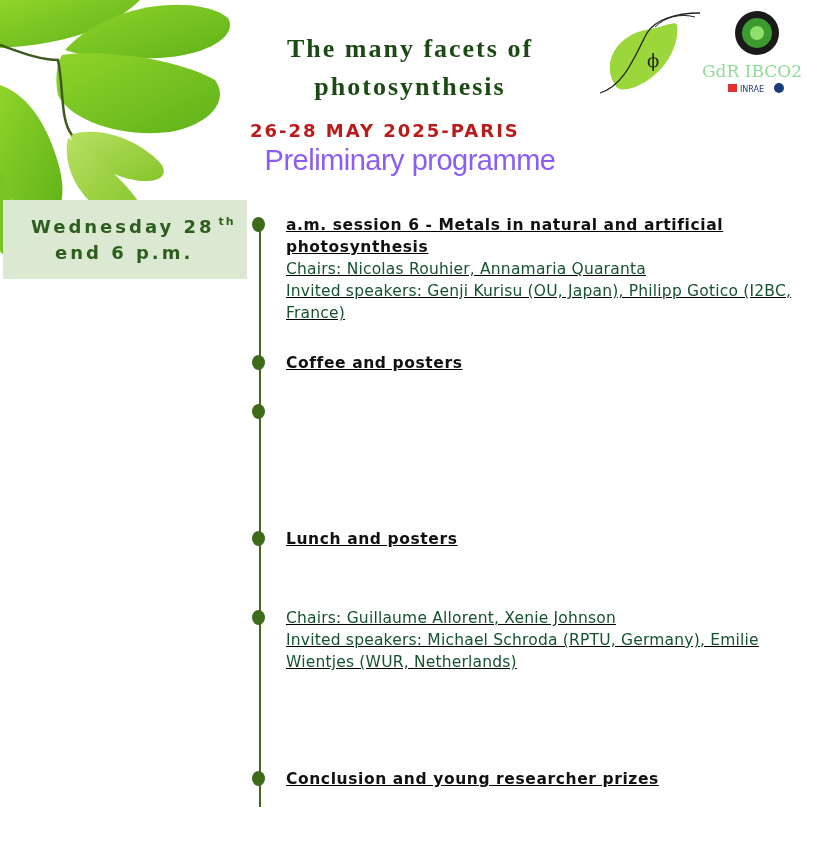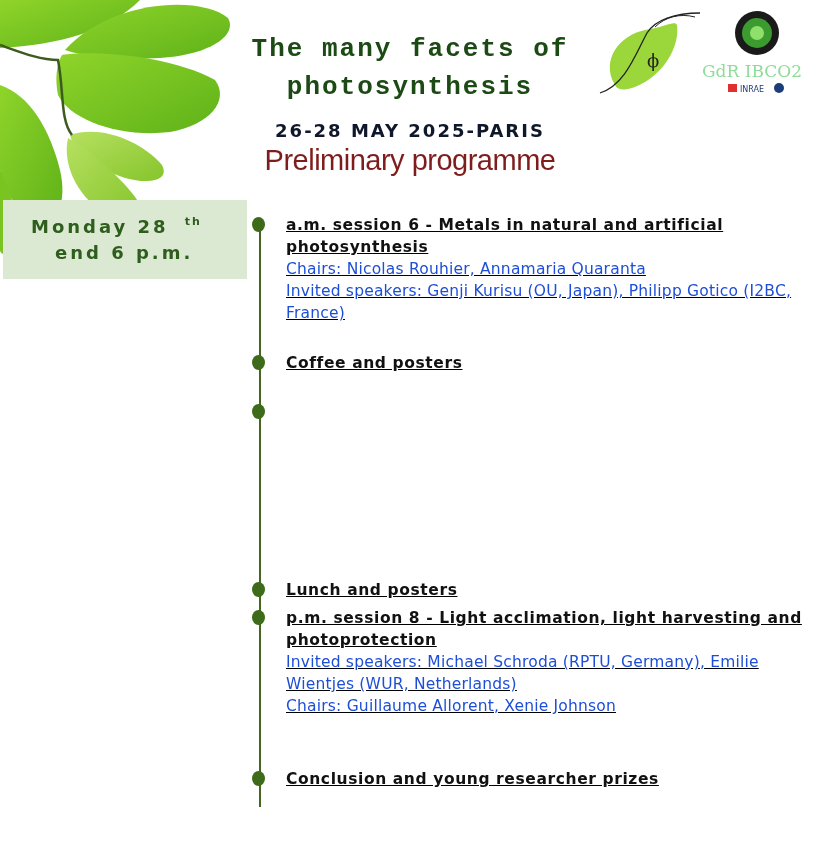--- a/index.html
+++ b/index.html
@@ -5,59 +5,59 @@
     html, body { margin: 0; padding: 0; }
     body {
       width: 825px; height: 848px; position: relative; overflow: hidden;
       background: #ffffff;
       font-family: "DejaVu Sans", sans-serif;
     }
     .leaves { position: absolute; left: 0; top: 0; width: 240px; height: 260px; }
     .title {
       position: absolute; left: 250px; top: 30px; width: 320px;
       text-align: center; color: #1c4a14; font-weight: bold;
-      font-family: Liberation Mono, monospace; font-size: 26px;
+      font-family: Liberation Serif, serif; font-size: 26px;
       letter-spacing: 2px; line-height: 38px;
     }
     .dates {
-      position: absolute; left: 250px; top: 120px; width: 320px; text-align: center;
-      color: #0f172a; font-weight: bold; font-size: 18px; letter-spacing: 2px;
+      position: absolute; left: 250px; top: 120px; width: 320px; 
+      color: #b91c1c; font-weight: bold; font-size: 18px; letter-spacing: 2px;
     }
     .subtitle {
       position: absolute; left: 250px; top: 144px; width: 320px; text-align: center;
-      color: #7f1d1d; font-family: "Liberation Sans", sans-serif; font-size: 29px;
+      color: #8b5cf6; font-family: "Liberation Sans", sans-serif; font-size: 29px;
       letter-spacing: -0.5px;
     }
     .logos { position: absolute; left: 595px; top: 5px; width: 230px; height: 100px; }
     .daybox {
       position: absolute; left: 3px; top: 200px; width: 244px; height: 79px;
       background: #dce9d2;
     }
     .daybox .line1, .daybox .line2 {
       position: absolute; color: #2e5e1e; font-weight: bold; font-size: 18px;
       letter-spacing: 3px; white-space: nowrap;
     }
     .daybox .line1 { left: 28px; top: 15px; }
-    .daybox .line1 sup { font-size: 11px; letter-spacing: 2px; vertical-align: 8px; margin-left: 16px; }
+    .daybox .line1 sup { font-size: 11px; letter-spacing: 2px; vertical-align: 8px; margin-left: 4px; }
     .daybox .line2 { left: 52px; top: 42px; }
     .timeline-line {
       position: absolute; left: 259px; top: 222px; width: 2px; height: 585px;
       background: #44661f;
     }
     .entry { position: absolute; left: 286px; width: 530px; text-decoration: underline; }
     .dot {
       position: absolute; left: -34px; top: 3px; width: 13px; height: 15px;
       background: #3d6b1a; border-radius: 50%;
     }
     .entry .head {
       font-family: "DejaVu Sans", sans-serif; font-weight: bold; font-size: 15.5px;
       color: #111111; line-height: 22px; letter-spacing: 0.6px;
     }
     .entry .body {
-      font-family: "DejaVu Sans", sans-serif; font-size: 15.5px; color: #1d4ed8;
+      font-family: "DejaVu Sans", sans-serif; font-size: 15.5px; color: #14532d;
       line-height: 22px; letter-spacing: 0.2px;
     }
   </style>
 </head>
 <body>
 
 <svg class="leaves" viewBox="0 0 240 260">
   <defs>
     <linearGradient id="lg1" x1="0" y1="0" x2="1" y2="1">
       <stop offset="0" stop-color="#8fd42a"></stop>
@@ -97,21 +97,21 @@
     <circle cx="162" cy="28" r="15" fill="#3c9b2f"></circle>
     <circle cx="162" cy="28" r="7" fill="#8ee06a"></circle>
     <text x="107" y="72" font-size="17" font-family="DejaVu Serif, serif" fill="#8fdc9a">GdR IBCO2</text>
     <rect x="133" y="79" width="9" height="8" fill="#e03030"></rect>
     <text x="145" y="87" font-size="8" font-family="DejaVu Sans, sans-serif" fill="#1d3c7a">INRAE</text>
     <circle cx="184" cy="83" r="5" fill="#1d3c7a"></circle>
   </g>
 </svg>
 
 <div class="daybox">
-  <div class="line1"><span>Monday 28</span><sup>th</sup></div>
+  <div class="line1"><span>Wednesday 28</span><sup>th</sup></div>
   <div class="line2">end 6 p.m.</div>
 </div>
 
 <div class="timeline-line"></div>
 
 <div class="entry" style="top:214px">
   <div class="dot"></div>
   <div class="head">a.m. session 6 - Metals in natural and artificial photosynthesis</div>
   <div class="body">Chairs: Nicolas Rouhier, Annamaria Quaranta</div>
   <div class="body">Invited speakers: Genji Kurisu (OU, Japan), Philipp Gotico (I2BC, France)</div>
@@ -119,28 +119,27 @@
 
 <div class="entry" style="top:352px">
   <div class="dot"></div>
   <div class="head">Coffee and posters</div>
 </div>
 
 <div class="entry" style="top:401px">
   <div class="dot"></div>
 </div>
 
-<div class="entry" style="top:579px">
+<div class="entry" style="top:528px">
   <div class="dot"></div>
   <div class="head">Lunch and posters</div>
 </div>
 
 <div class="entry" style="top:607px">
   <div class="dot"></div>
-  <div class="head">p.m. session 8 - Light acclimation, light harvesting and photoprotection</div>
+  <div class="body">Chairs: Guillaume Allorent, Xenie Johnson</div>
   <div class="body">Invited speakers: Michael Schroda (RPTU, Germany), Emilie Wientjes (WUR, Netherlands)</div>
-  <div class="body">Chairs: Guillaume Allorent, Xenie Johnson</div>
 </div>
 
 <div class="entry" style="top:768px">
   <div class="dot"></div>
   <div class="head">Conclusion and young researcher prizes</div>
 </div>
 
 </body></html>

